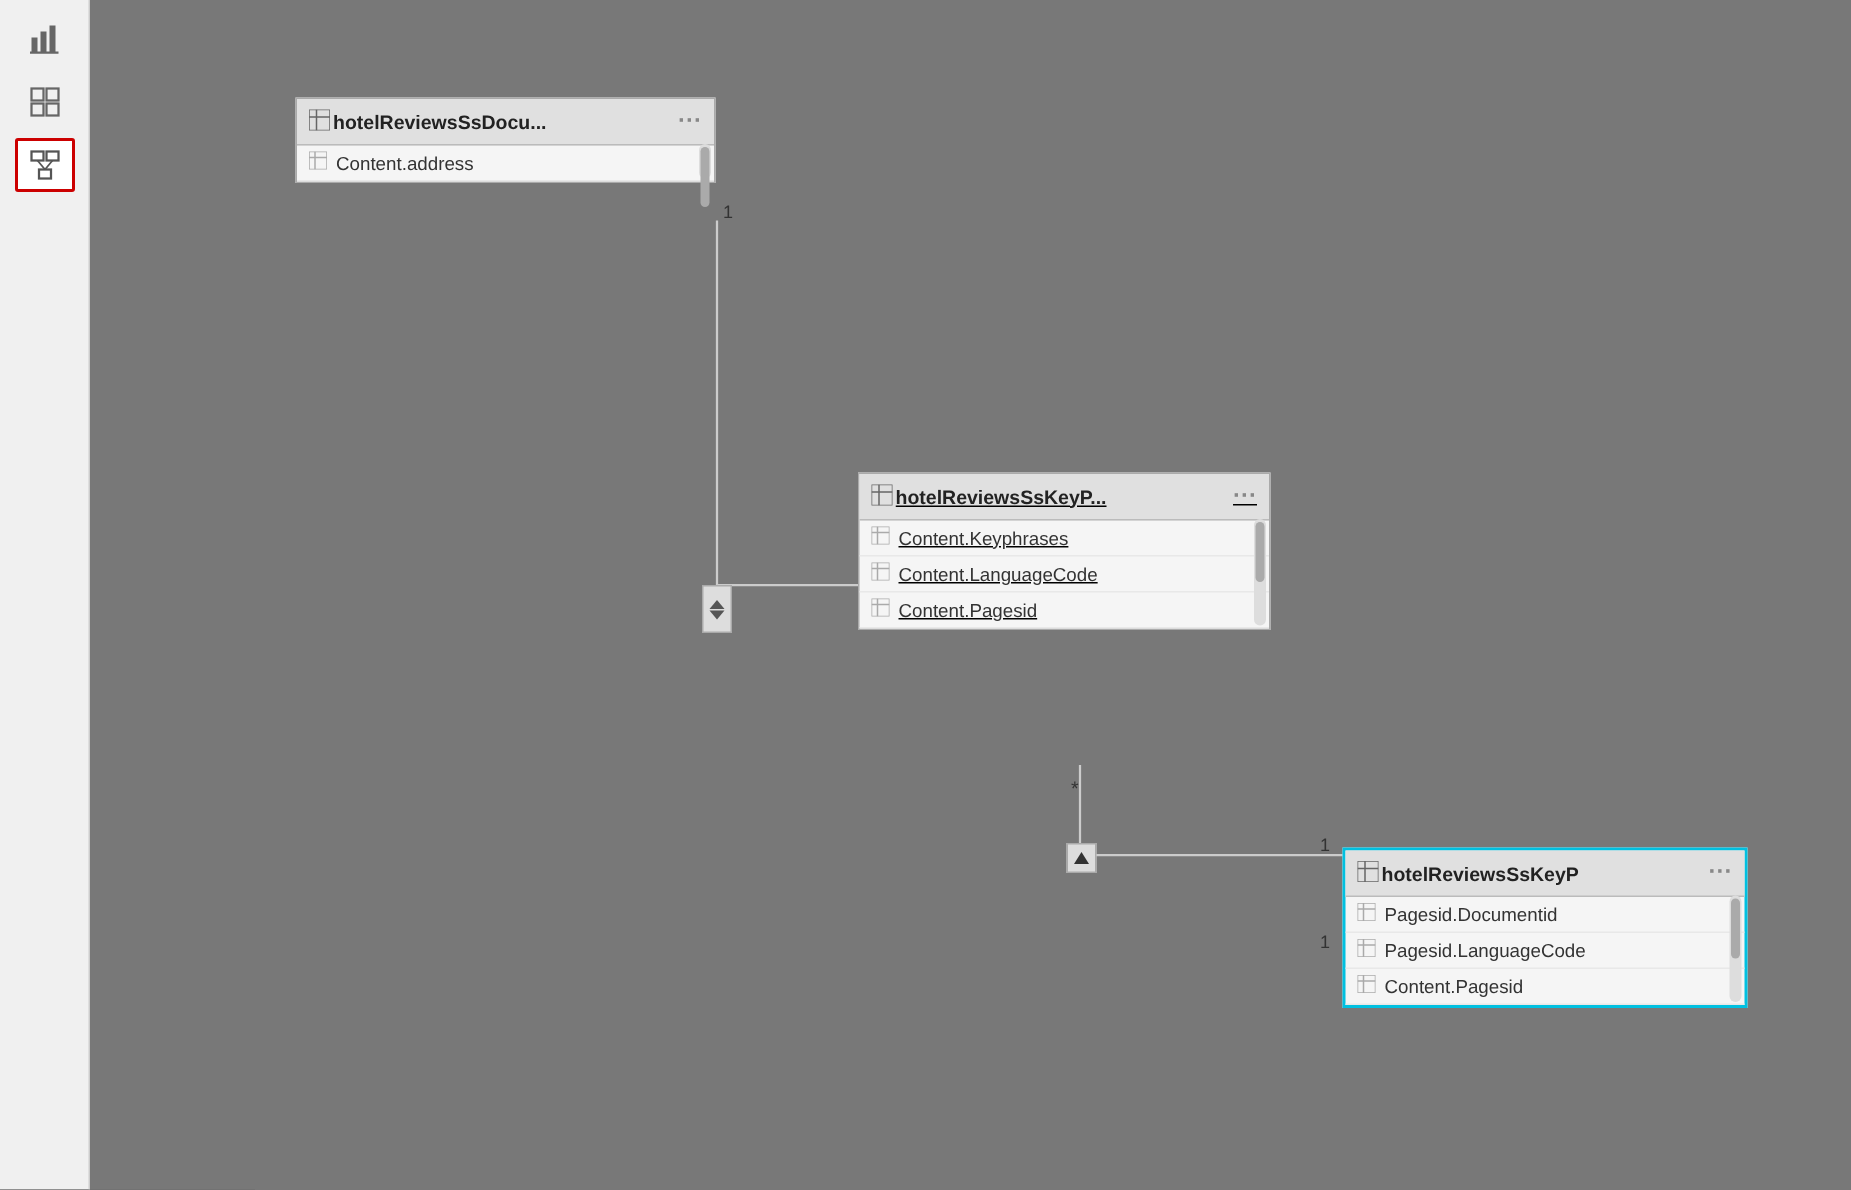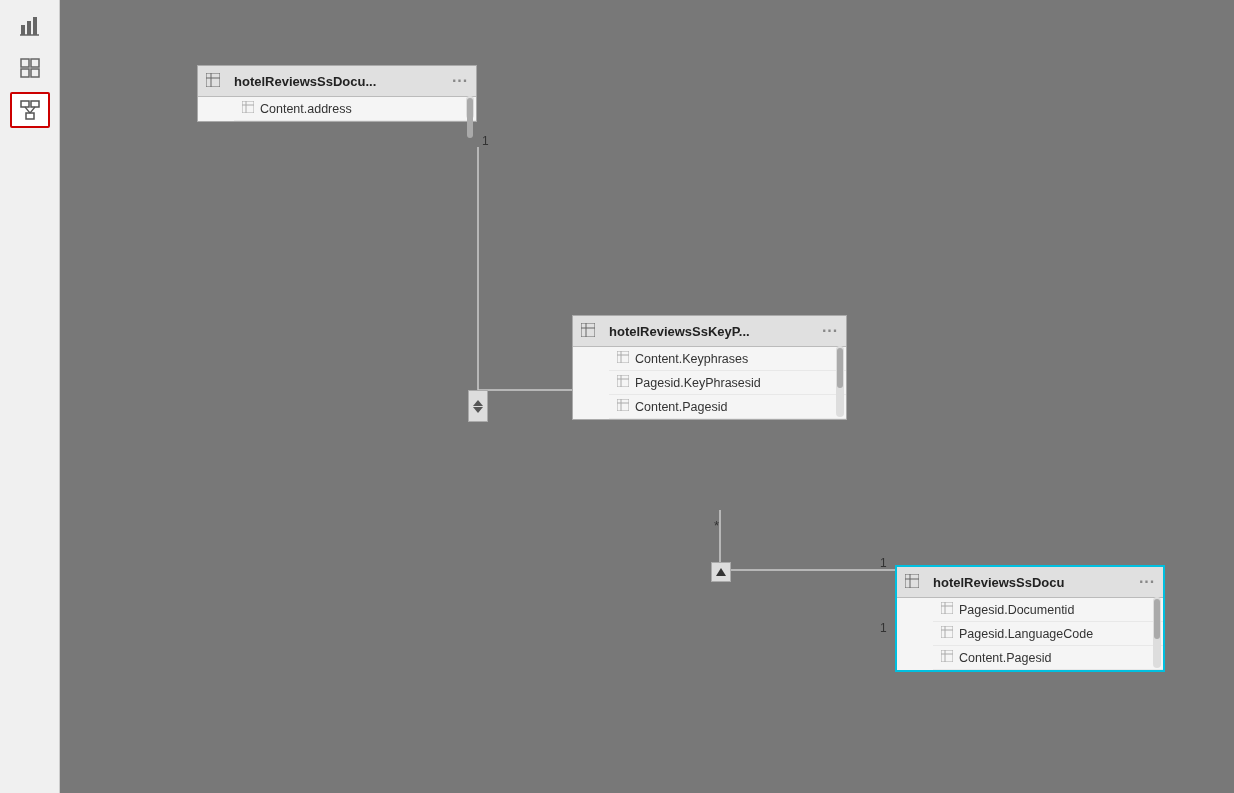--- a/index.html
+++ b/index.html
@@ -57,21 +57,21 @@
     }
     .table-card.selected {
       border: 2px solid #00c0e0;
     }
     .table-header {
       background: #e0e0e0;
       border-bottom: 1px solid #bbb;
       padding: 6px 8px;
       display: flex;
       align-items: center;
-      gap: 14px;
+      gap: 2px;
       font-weight: 600;
       font-size: 13px;
       color: #222;
     }
     .table-header-icon {
       color: #666;
       font-size: 14px;
       flex-shrink: 0;
     }
     .table-header-title {
@@ -87,21 +87,20 @@
       margin-left: auto;
     }
     .table-row {
       display: flex;
       align-items: center;
       padding: 4px 8px;
       gap: 6px;
       color: #333;
       font-size: 12.5px;
       border-bottom: 1px solid #e8e8e8;
-      margin-left: 36px;
     }
     .table-row:last-child {
       border-bottom: none;
     }
     .row-icon {
       color: #888;
       font-size: 13px;
       flex-shrink: 0;
     }
     .scroll-indicator {
@@ -211,21 +210,21 @@
           </svg>
       </span>
       <span>Content.address</span>
     </div>
 
     <div class="scroll-indicator">
       <div class="scroll-thumb"></div>
     </div>
   </div>
 
-  <div class="table-card" style="left: 512px; top: 315px; width: 275px;">
+  <div class="table-card" style="left: 512px; top: 315px; width: 275px; text-decoration: underline;">
     <div class="table-header">
       <span class="table-header-icon">
         <svg width="14" height="14" viewBox="0 0 14 14">
             <rect x="0" y="0" width="14" height="14" fill="none" stroke="#666" stroke-width="1"></rect>
             <line x1="0" y1="5" x2="14" y2="5" stroke="#666" stroke-width="1"></line>
             <line x1="5" y1="0" x2="5" y2="14" stroke="#666" stroke-width="1"></line>
           </svg>
       </span>
       <span class="table-header-title">hotelReviewsSsKeyP...</span>
       <span class="table-header-dots">···</span>
@@ -241,21 +240,21 @@
       <span>Content.Keyphrases</span>
     </div>
     <div class="table-row">
       <span class="row-icon">
         <svg width="12" height="12" viewBox="0 0 12 12">
             <rect x="0" y="0" width="12" height="12" fill="none" stroke="#aaa" stroke-width="1"></rect>
             <line x1="0" y1="4" x2="12" y2="4" stroke="#aaa" stroke-width="1"></line>
             <line x1="4" y1="0" x2="4" y2="12" stroke="#aaa" stroke-width="1"></line>
           </svg>
       </span>
-      <span>Pagesid.KeyPhrasesid</span>
+      <span>Content.LanguageCode</span>
     </div>
     <div class="table-row">
       <span class="row-icon">
         <svg width="12" height="12" viewBox="0 0 12 12">
             <rect x="0" y="0" width="12" height="12" fill="none" stroke="#aaa" stroke-width="1"></rect>
             <line x1="0" y1="4" x2="12" y2="4" stroke="#aaa" stroke-width="1"></line>
             <line x1="4" y1="0" x2="4" y2="12" stroke="#aaa" stroke-width="1"></line>
           </svg>
       </span>
       <span>Content.Pagesid</span>
@@ -268,21 +267,21 @@
 
   <div class="table-card selected" style="left: 835px; top: 565px; width: 270px;">
     <div class="table-header">
       <span class="table-header-icon">
         <svg width="14" height="14" viewBox="0 0 14 14">
             <rect x="0" y="0" width="14" height="14" fill="none" stroke="#666" stroke-width="1"></rect>
             <line x1="0" y1="5" x2="14" y2="5" stroke="#666" stroke-width="1"></line>
             <line x1="5" y1="0" x2="5" y2="14" stroke="#666" stroke-width="1"></line>
           </svg>
       </span>
-      <span class="table-header-title">hotelReviewsSsDocu</span>
+      <span class="table-header-title">hotelReviewsSsKeyP</span>
       <span class="table-header-dots">···</span>
     </div>
     <div class="table-row">
       <span class="row-icon">
         <svg width="12" height="12" viewBox="0 0 12 12">
             <rect x="0" y="0" width="12" height="12" fill="none" stroke="#aaa" stroke-width="1"></rect>
             <line x1="0" y1="4" x2="12" y2="4" stroke="#aaa" stroke-width="1"></line>
             <line x1="4" y1="0" x2="4" y2="12" stroke="#aaa" stroke-width="1"></line>
           </svg>
       </span>

